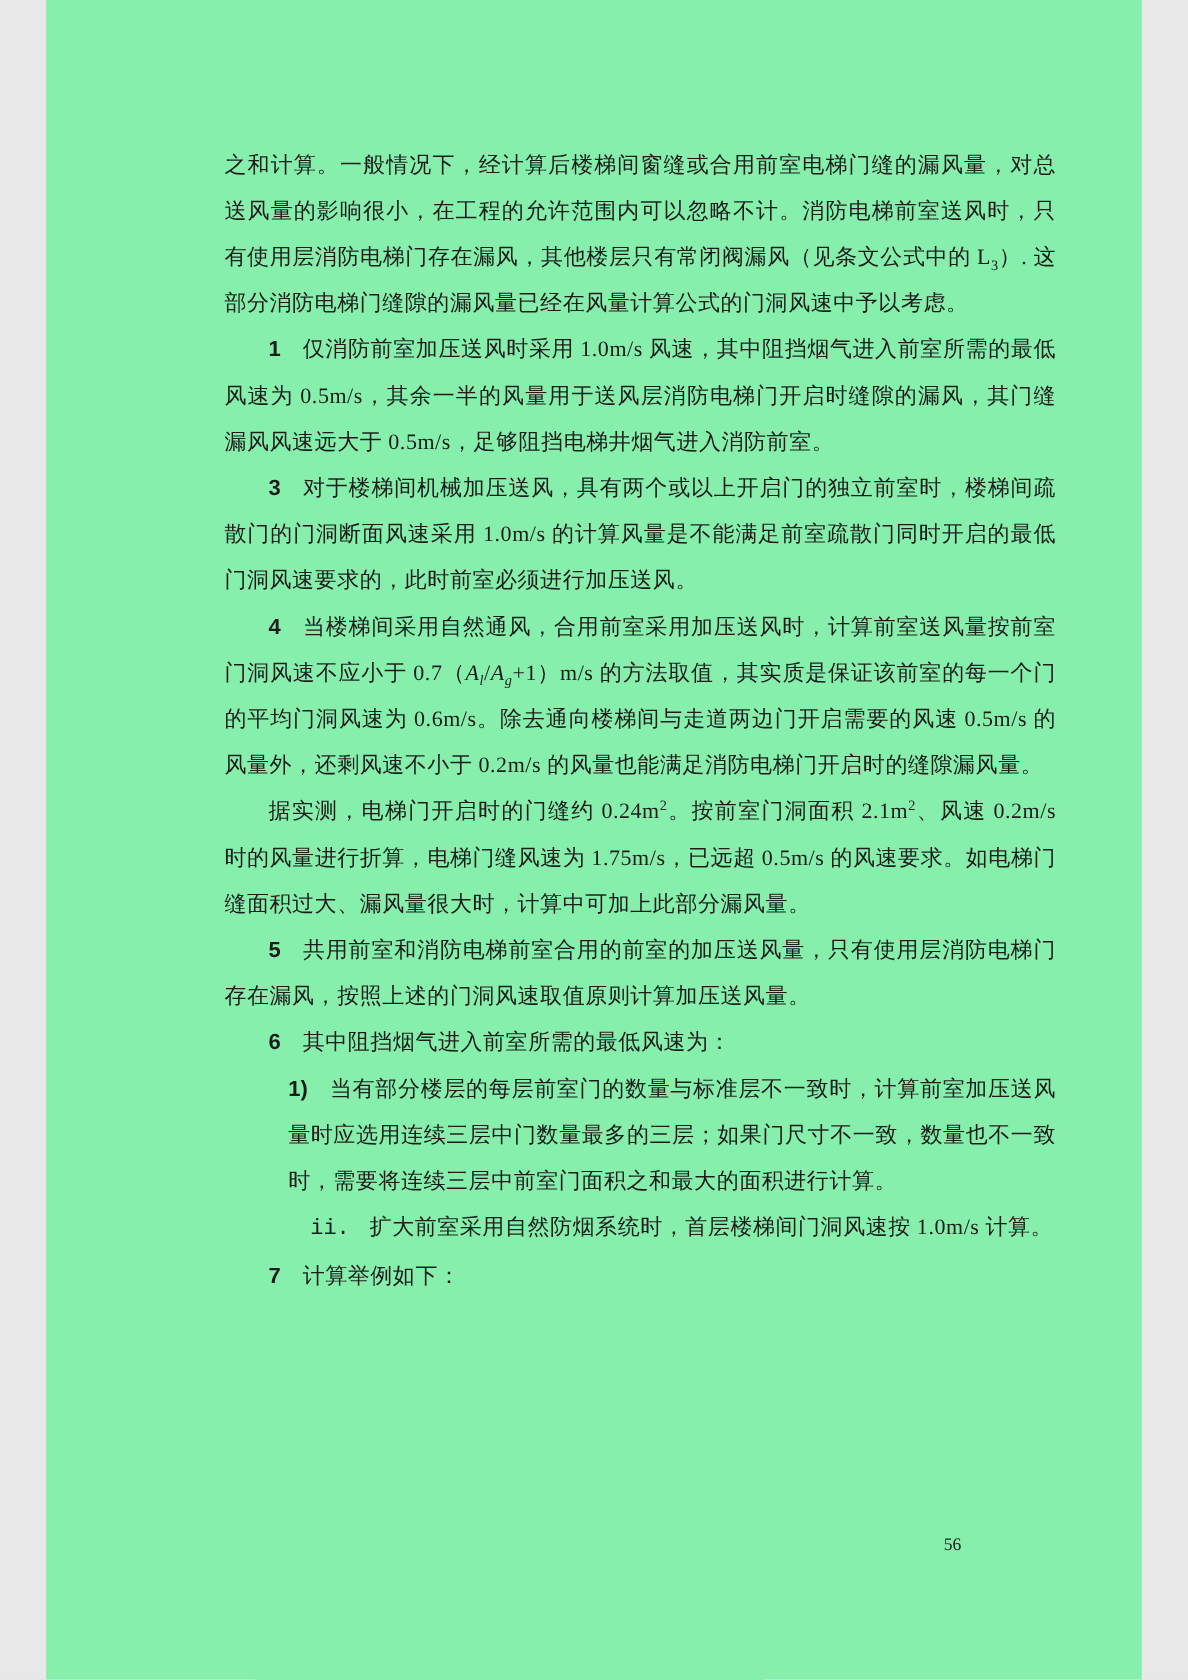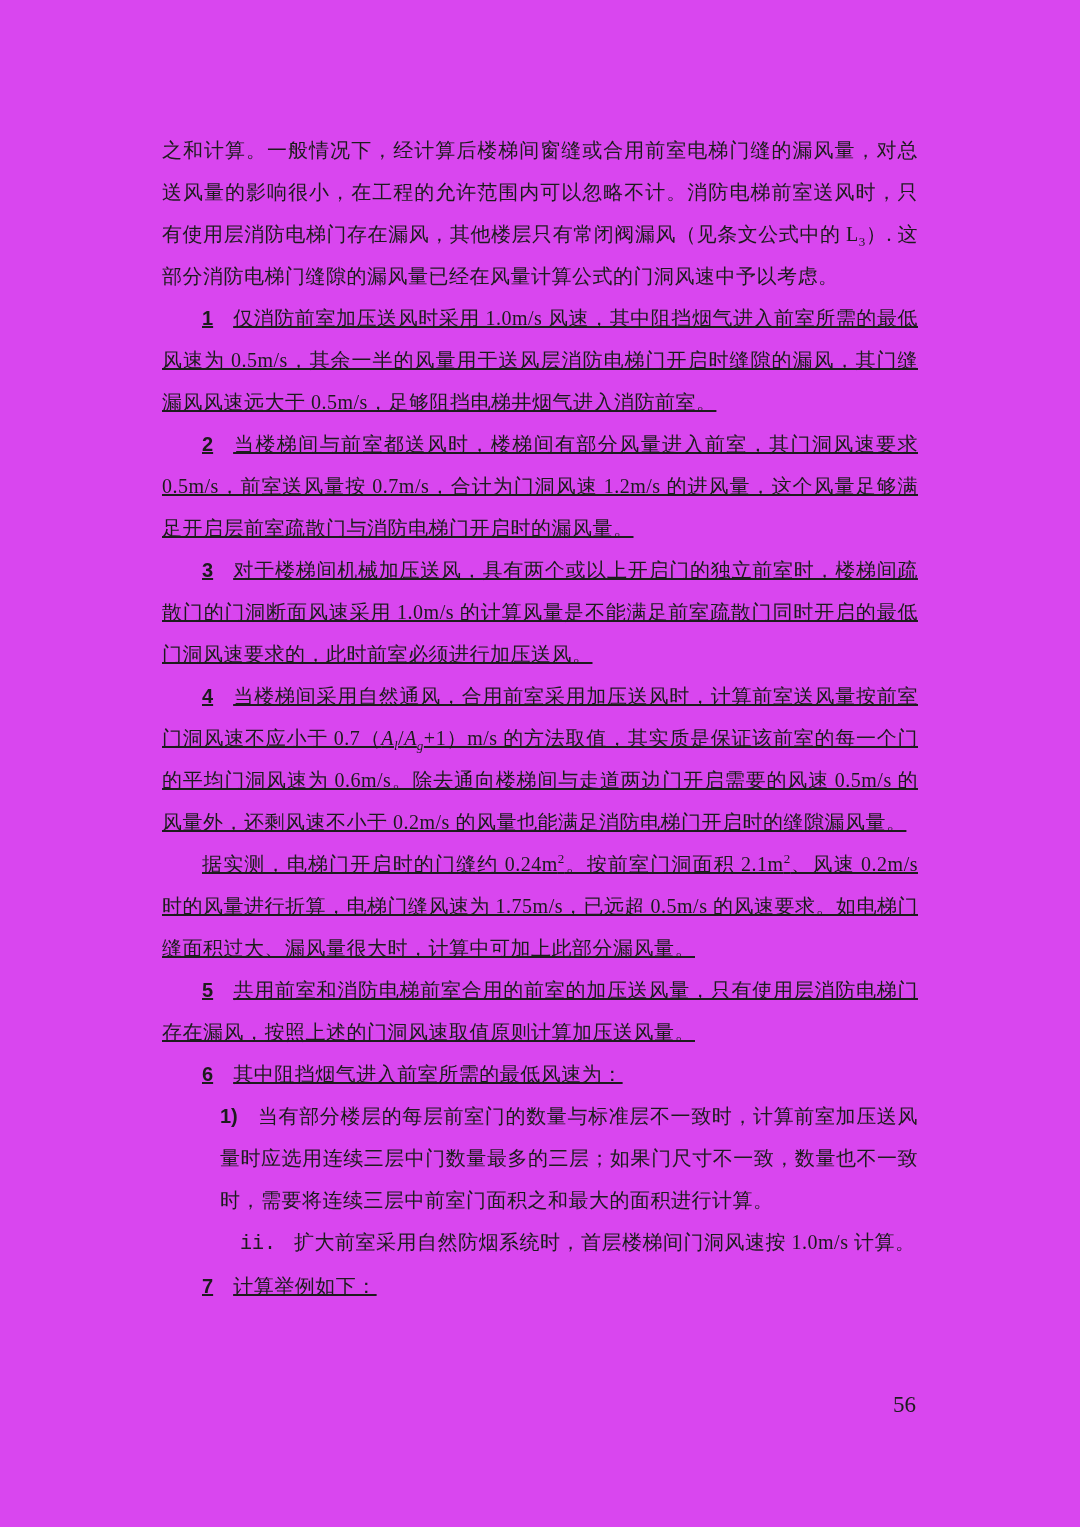--- a/index.html
+++ b/index.html
@@ -1,35 +1,35 @@
 <!DOCTYPE html>
 <html><head>
 <meta charset="utf-8">
 <style>
   html,body{margin:0;padding:0;background:#e8e8e8;}
   .page{
     position:relative;
-    width:1080px;height:1527px;
+    width:996px;height:1527px;
     margin:0 auto;
-    background:#d946ef;
+    background:#86efac;
     box-sizing:border-box;
     padding:129px 162px 0 162px;
     font-family:"Liberation Serif","DejaVu Serif",serif;
     color:#1c1c1c;
   }
   .content{
     width:756px;
     font-size:20px;
     line-height:42px;
     letter-spacing:0.5px;
     text-align:justify;
   }
   .para{margin:0;}
-  .indent{text-indent:40px;text-decoration:underline;}
-  .item{text-indent:40px;text-decoration:underline;}
+  .indent{text-indent:40px;}
+  .item{text-indent:40px;}
   .sub{padding-left:58px;}
   .roman{padding-left:78px;}
   .num{
     font-family:"Liberation Sans","DejaVu Sans",sans-serif;
     font-weight:700;
     margin-right:20px;
     letter-spacing:0;
   }
   .roman-label{
     font-family:"Liberation Mono","DejaVu Sans Mono",monospace;
@@ -37,33 +37,32 @@
     margin-right:18px;
     letter-spacing:0;
   }
   sub,sup{font-size:13px;line-height:0;}
   sub.it{font-style:italic;}
   i{font-family:"Liberation Serif","DejaVu Serif",serif;}
   .page-num{
     position:absolute;
     top:1392px;
     right:164px;
-    font-size:23px;
+    font-size:16px;
     line-height:26px;
     letter-spacing:0;
   }
 </style>
 </head>
 <body>
 
 <div class="page">
   <div class="content">
       <div class="para body"><span>之和计算。一般情况下，经计算后楼梯间窗缝或合用前室电梯门缝的漏风量，对总送风量的影响很小，在工程的允许范围内可以忽略不计。消防电梯前室送风时，只有使用层消防电梯门存在漏风，其他楼层只有常闭阀漏风（见条文公式中的 L</span><sub>3</sub><span>）. 这部分消防电梯门缝隙的漏风量已经在风量计算公式的门洞风速中予以考虑。</span></div>
       <div class="para item"><span class="num">1</span><span>仅消防前室加压送风时采用 1.0m/s 风速，其中阻挡烟气进入前室所需的最低风速为 0.5m/s，其余一半的风量用于送风层消防电梯门开启时缝隙的漏风，其门缝漏风风速远大于 0.5m/s，足够阻挡电梯井烟气进入消防前室。</span></div>
-      <div class="para item"><span class="num">2</span><span>当楼梯间与前室都送风时，楼梯间有部分风量进入前室，其门洞风速要求 0.5m/s，前室送风量按 0.7m/s，合计为门洞风速 1.2m/s 的进风量，这个风量足够满足开启层前室疏散门与消防电梯门开启时的漏风量。</span></div>
       <div class="para item"><span class="num">3</span><span>对于楼梯间机械加压送风，具有两个或以上开启门的独立前室时，楼梯间疏散门的门洞断面风速采用 1.0m/s 的计算风量是不能满足前室疏散门同时开启的最低门洞风速要求的，此时前室必须进行加压送风。</span></div>
       <div class="para item"><span class="num">4</span><span>当楼梯间采用自然通风，合用前室采用加压送风时，计算前室送风量按前室门洞风速不应小于 0.7（</span><i>A</i><sub class="it">l</sub><span>/</span><i>A</i><sub class="it">g</sub><span>+1）m/s 的方法取值，其实质是保证该前室的每一个门的平均门洞风速为 0.6m/s。除去通向楼梯间与走道两边门开启需要的风速 0.5m/s 的风量外，还剩风速不小于 0.2m/s 的风量也能满足消防电梯门开启时的缝隙漏风量。</span></div>
       <div class="para body indent"><span>据实测，电梯门开启时的门缝约 0.24m</span><sup>2</sup><span>。按前室门洞面积 2.1m</span><sup>2</sup><span>、风速 0.2m/s 时的风量进行折算，电梯门缝风速为 1.75m/s，已远超 0.5m/s 的风速要求。如电梯门缝面积过大、漏风量很大时，计算中可加上此部分漏风量。</span></div>
       <div class="para item"><span class="num">5</span><span>共用前室和消防电梯前室合用的前室的加压送风量，只有使用层消防电梯门存在漏风，按照上述的门洞风速取值原则计算加压送风量。</span></div>
       <div class="para item"><span class="num">6</span><span>其中阻挡烟气进入前室所需的最低风速为：</span></div>
       <div class="para sub"><span class="num">1)</span><span>当有部分楼层的每层前室门的数量与标准层不一致时，计算前室加压送风量时应选用连续三层中门数量最多的三层；如果门尺寸不一致，数量也不一致时，需要将连续三层中前室门面积之和最大的面积进行计算。</span></div>
       <div class="para roman"><span class="roman-label">ii.</span><span>扩大前室采用自然防烟系统时，首层楼梯间门洞风速按 1.0m/s 计算。</span></div>
       <div class="para item"><span class="num">7</span><span>计算举例如下：</span></div>
     </div>
   <div class="page-num">56</div>

